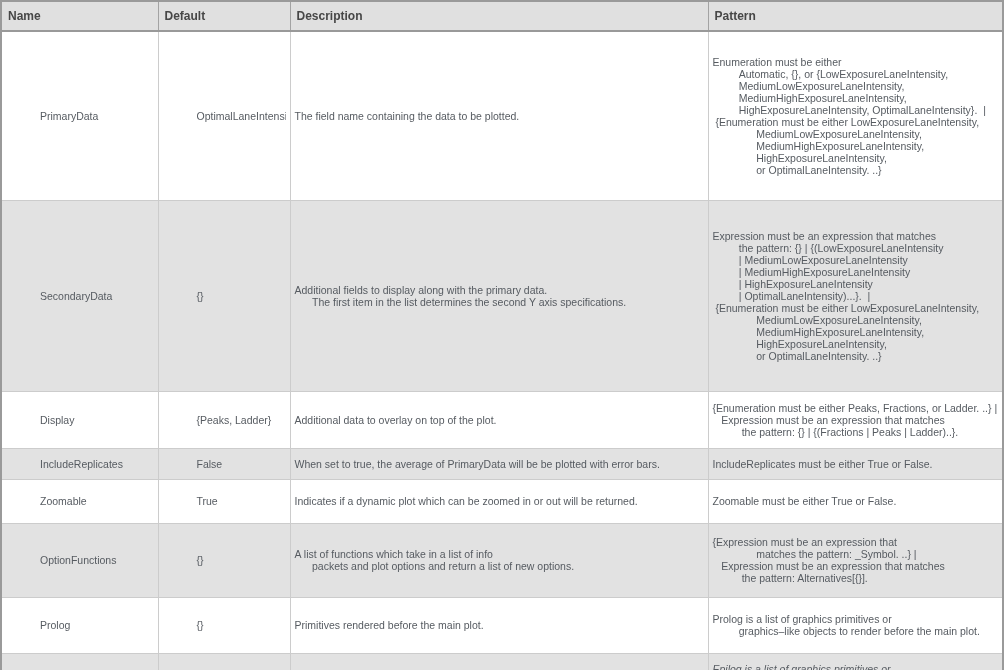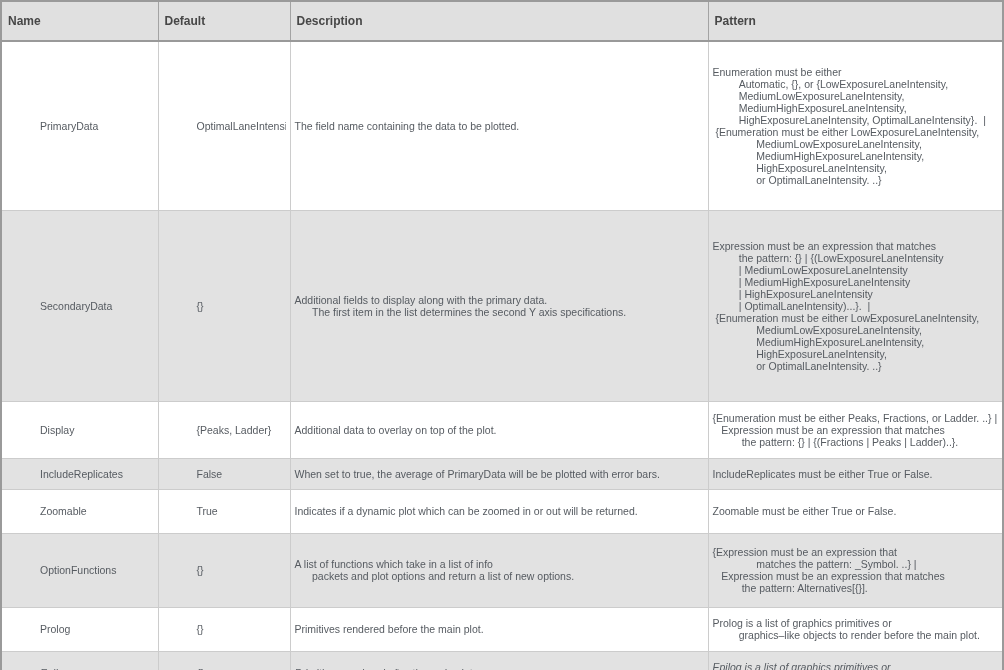--- a/index.html
+++ b/index.html
@@ -19,21 +19,21 @@
   table.options-table {
     width: 100%;
     table-layout: fixed;
     border-collapse: collapse;
   }
   col.c-name { width: 156px; }
   col.c-default { width: 132px; }
   col.c-desc { width: 418px; }
   col.c-pattern { width: 294px; }
 
-  thead tr { height: 39px; margin-top: 12px; }
+  thead tr { height: 29px; margin-top: 12px; }
   thead th {
     background: #e0e0e0;
     border-left: 1px solid #a3a3a3;
     border-bottom: 2px solid #999999;
     text-align: left;
     font-size: 12px;
     font-weight: bold;
     color: #474747;
     padding: 2px 6px;
     vertical-align: middle;
@@ -51,21 +51,21 @@
   tbody td:first-child { border-left: none; }
   tbody tr:nth-child(even) { background: #e2e2e2; }
   tbody tr:nth-child(odd) { background: #ffffff; }
 
   tbody tr:nth-child(1) { height: 169px; }
   tbody tr:nth-child(2) { height: 191px; }
   tbody tr:nth-child(3) { height: 57px; }
   tbody tr:nth-child(4) { height: 31px; }
   tbody tr:nth-child(5) { height: 44px; }
   tbody tr:nth-child(6) { height: 74px; }
-  tbody tr:nth-child(7) { height: 44px; }
+  tbody tr:nth-child(7) { height: 56px; }
   tbody tr:nth-child(8) { height: 44px; font-style: italic; }
 
   .cell {
     white-space: pre-wrap;
     line-height: 12px;
   }
   .cell-single {
     white-space: nowrap;
     line-height: 14px;
     overflow: hidden;

